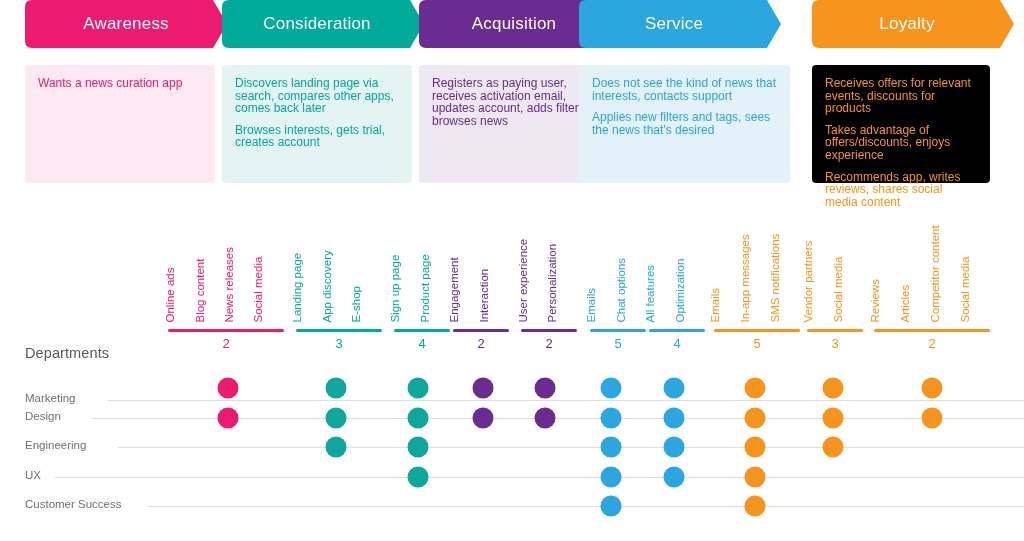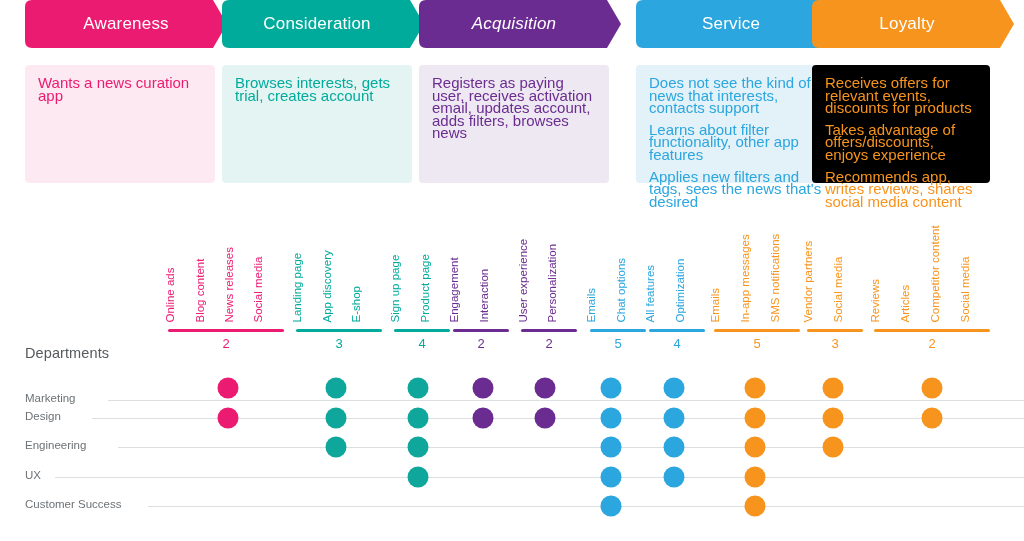--- a/index.html
+++ b/index.html
@@ -36,21 +36,21 @@
   .stage-card {
     position: absolute;
     top: 65px;
     left: 5px;
     width: 190px;
     height: 118px;
     border-radius: 4px;
     padding: 12px 13px 10px 13px;
   }
   .stage-card p {
-    font-size: 15px;
+    font-size: 12px;
     line-height: 12.6px;
     margin-bottom: 9px;
   }
 
   
   #touchpoints { position: absolute; left: 0; top: 195px; width: 1024px; height: 150px; }
 
   .tp-label {
     position: absolute;
     bottom: 0;
@@ -124,44 +124,44 @@
       </div>
     </div>
     <div class="stage" style="left: 222px; width: 202px;">
       <div class="stage-arrow" style="width: 202px;">
         <svg width="202" height="48" viewBox="0 0 202 48">
           <path d="M 7 0 L 188 0 L 202 24 L 188 48 L 7 48 Q 0 48 0 41 L 0 7 Q 0 0 7 0 Z" fill="#00AB9C"></path>
         </svg>
         <span class="stage-title" style="margin-right: 12px;">Consideration</span>
       </div>
       <div class="stage-card" style="background: rgb(228, 244, 242); width: 190px; left: 0px;">
+        <p style="color: rgb(0, 171, 156);">Discovers landing page via search, compares other apps, comes back later</p>
         <p style="color: rgb(0, 171, 156);">Browses interests, gets trial, creates account</p>
       </div>
     </div>
     <div class="stage" style="left: 419px; width: 202px;">
       <div class="stage-arrow" style="width: 202px;">
         <svg width="202" height="48" viewBox="0 0 202 48">
           <path d="M 7 0 L 188 0 L 202 24 L 188 48 L 7 48 Q 0 48 0 41 L 0 7 Q 0 0 7 0 Z" fill="#6B2C91"></path>
         </svg>
-        <span class="stage-title" style="margin-right: 12px; font-style: italic;">Acquisition</span>
+        <span class="stage-title" style="margin-right: 12px;">Acquisition</span>
       </div>
       <div class="stage-card" style="background: rgb(237, 232, 241); width: 190px; left: 0px;">
         <p style="color: rgb(107, 44, 145);">Registers as paying user, receives activation email, updates account, adds filters, browses news</p>
       </div>
     </div>
-    <div class="stage" style="left: 636px; width: 202px;">
+    <div class="stage" style="left: 579px; width: 202px;">
       <div class="stage-arrow" style="width: 202px;">
         <svg width="202" height="48" viewBox="0 0 202 48">
           <path d="M 7 0 L 188 0 L 202 24 L 188 48 L 7 48 Q 0 48 0 41 L 0 7 Q 0 0 7 0 Z" fill="#2BA6DE"></path>
         </svg>
         <span class="stage-title" style="margin-right: 12px;">Service</span>
       </div>
       <div class="stage-card" style="background: rgb(227, 241, 249); width: 211px; left: 0px;">
         <p style="color: rgb(43, 166, 222);">Does not see the kind of news that interests, contacts support</p>
-        <p style="color: rgb(43, 166, 222);">Learns about filter functionality, other app features</p>
         <p style="color: rgb(43, 166, 222);">Applies new filters and tags, sees the news that's desired</p>
       </div>
     </div>
     <div class="stage" style="left: 812px; width: 202px;">
       <div class="stage-arrow" style="width: 202px;">
         <svg width="202" height="48" viewBox="0 0 202 48">
           <path d="M 7 0 L 188 0 L 202 24 L 188 48 L 7 48 Q 0 48 0 41 L 0 7 Q 0 0 7 0 Z" fill="#F7941E"></path>
         </svg>
         <span class="stage-title" style="margin-right: 12px;">Loyalty</span>
       </div>

